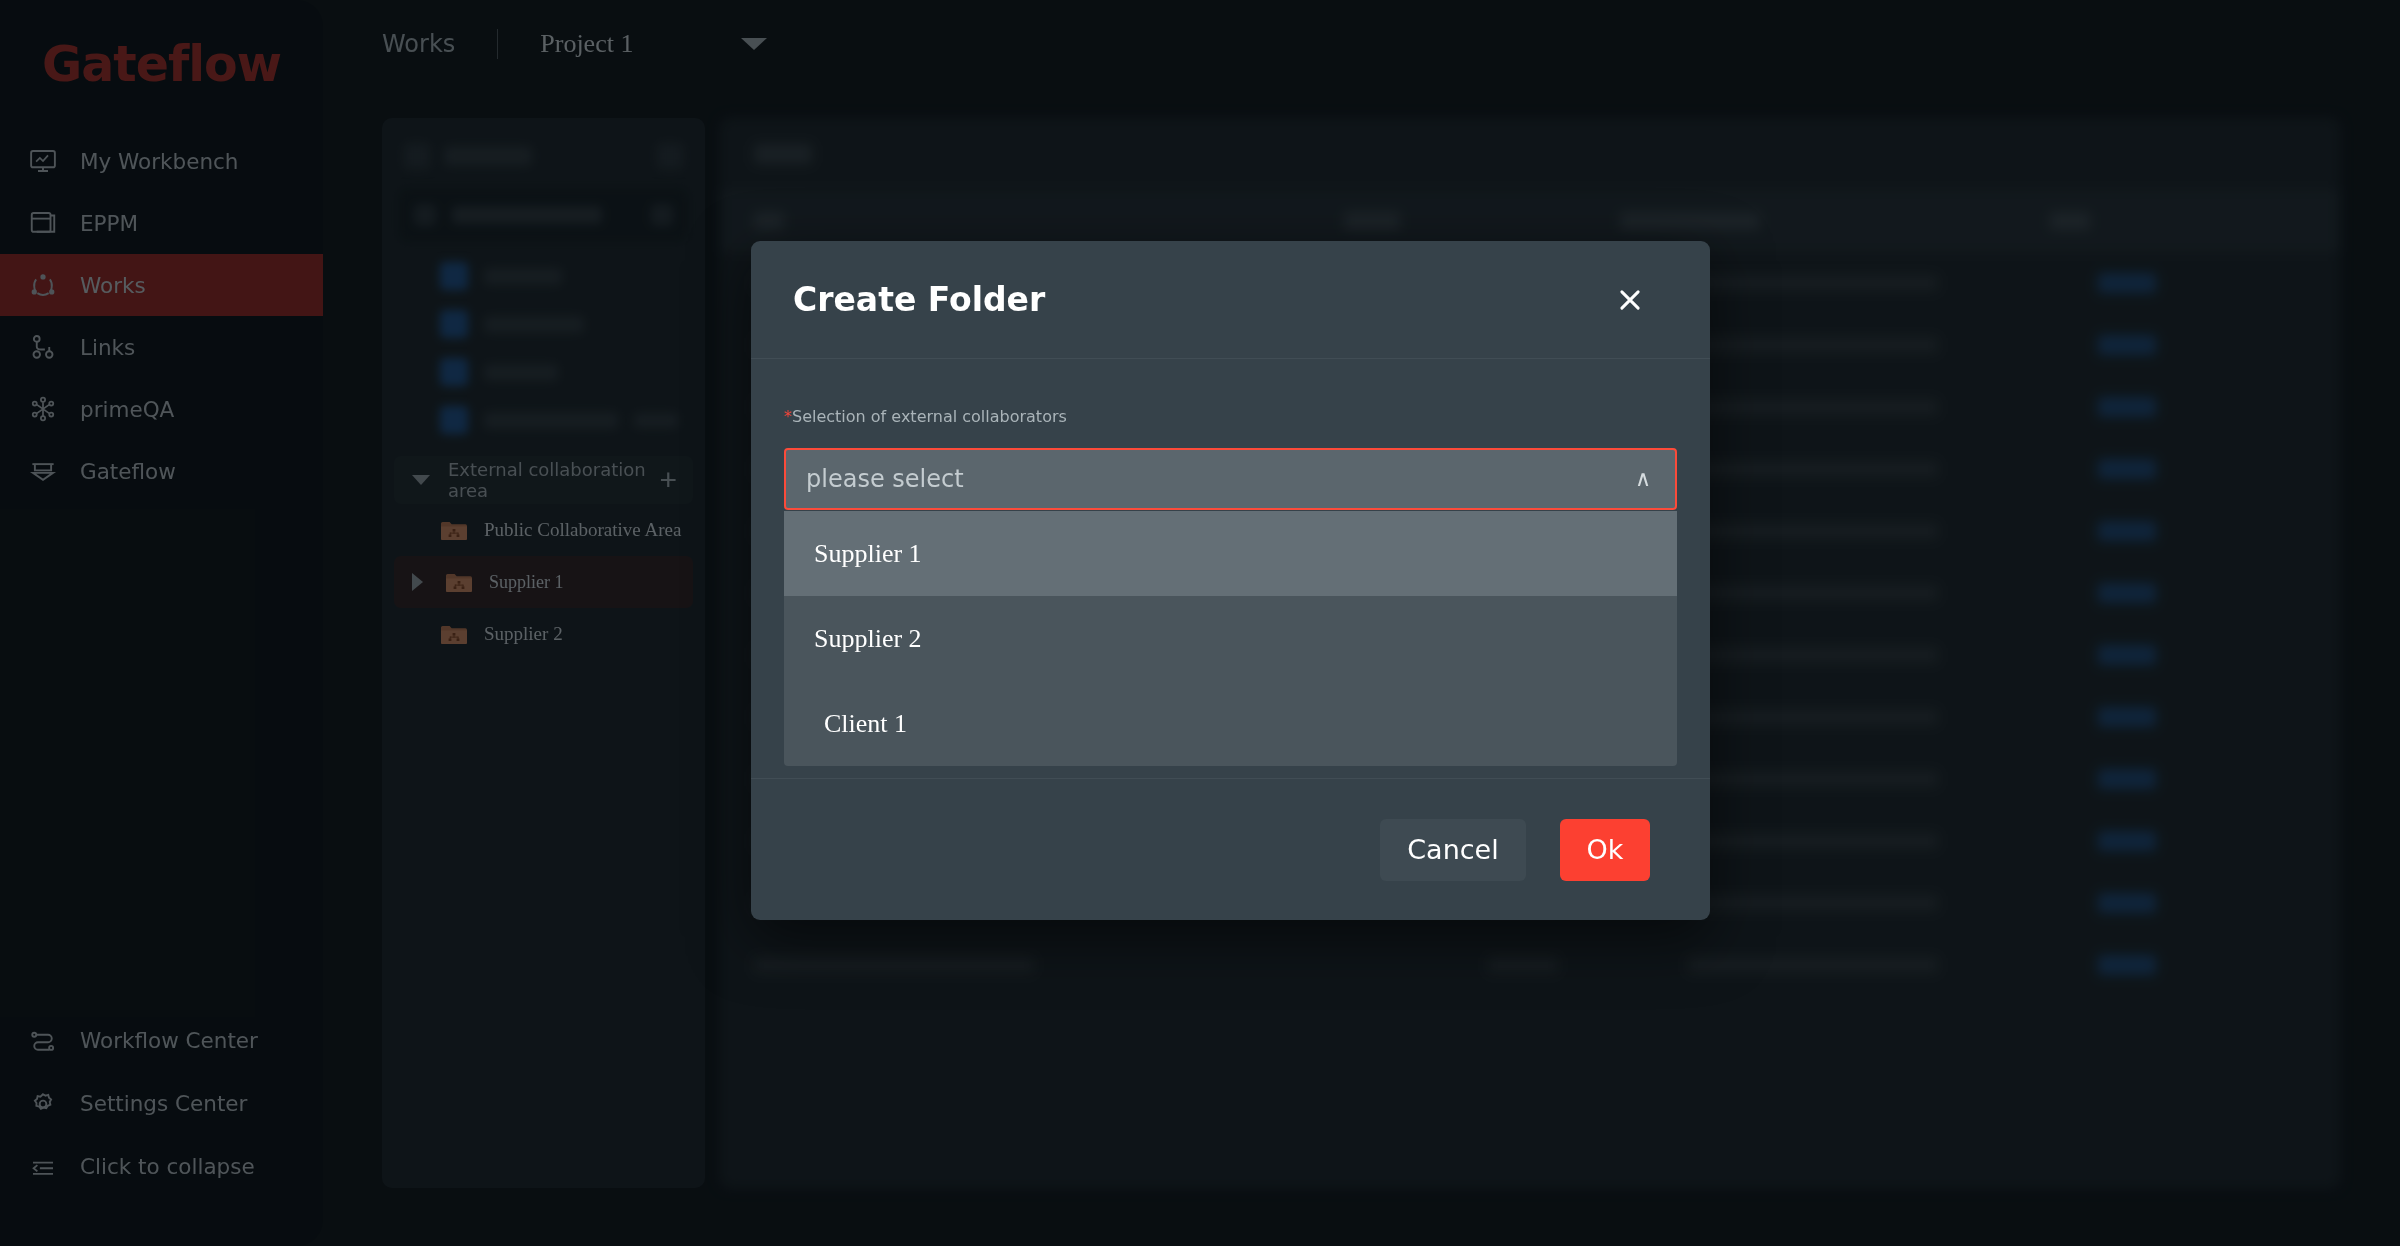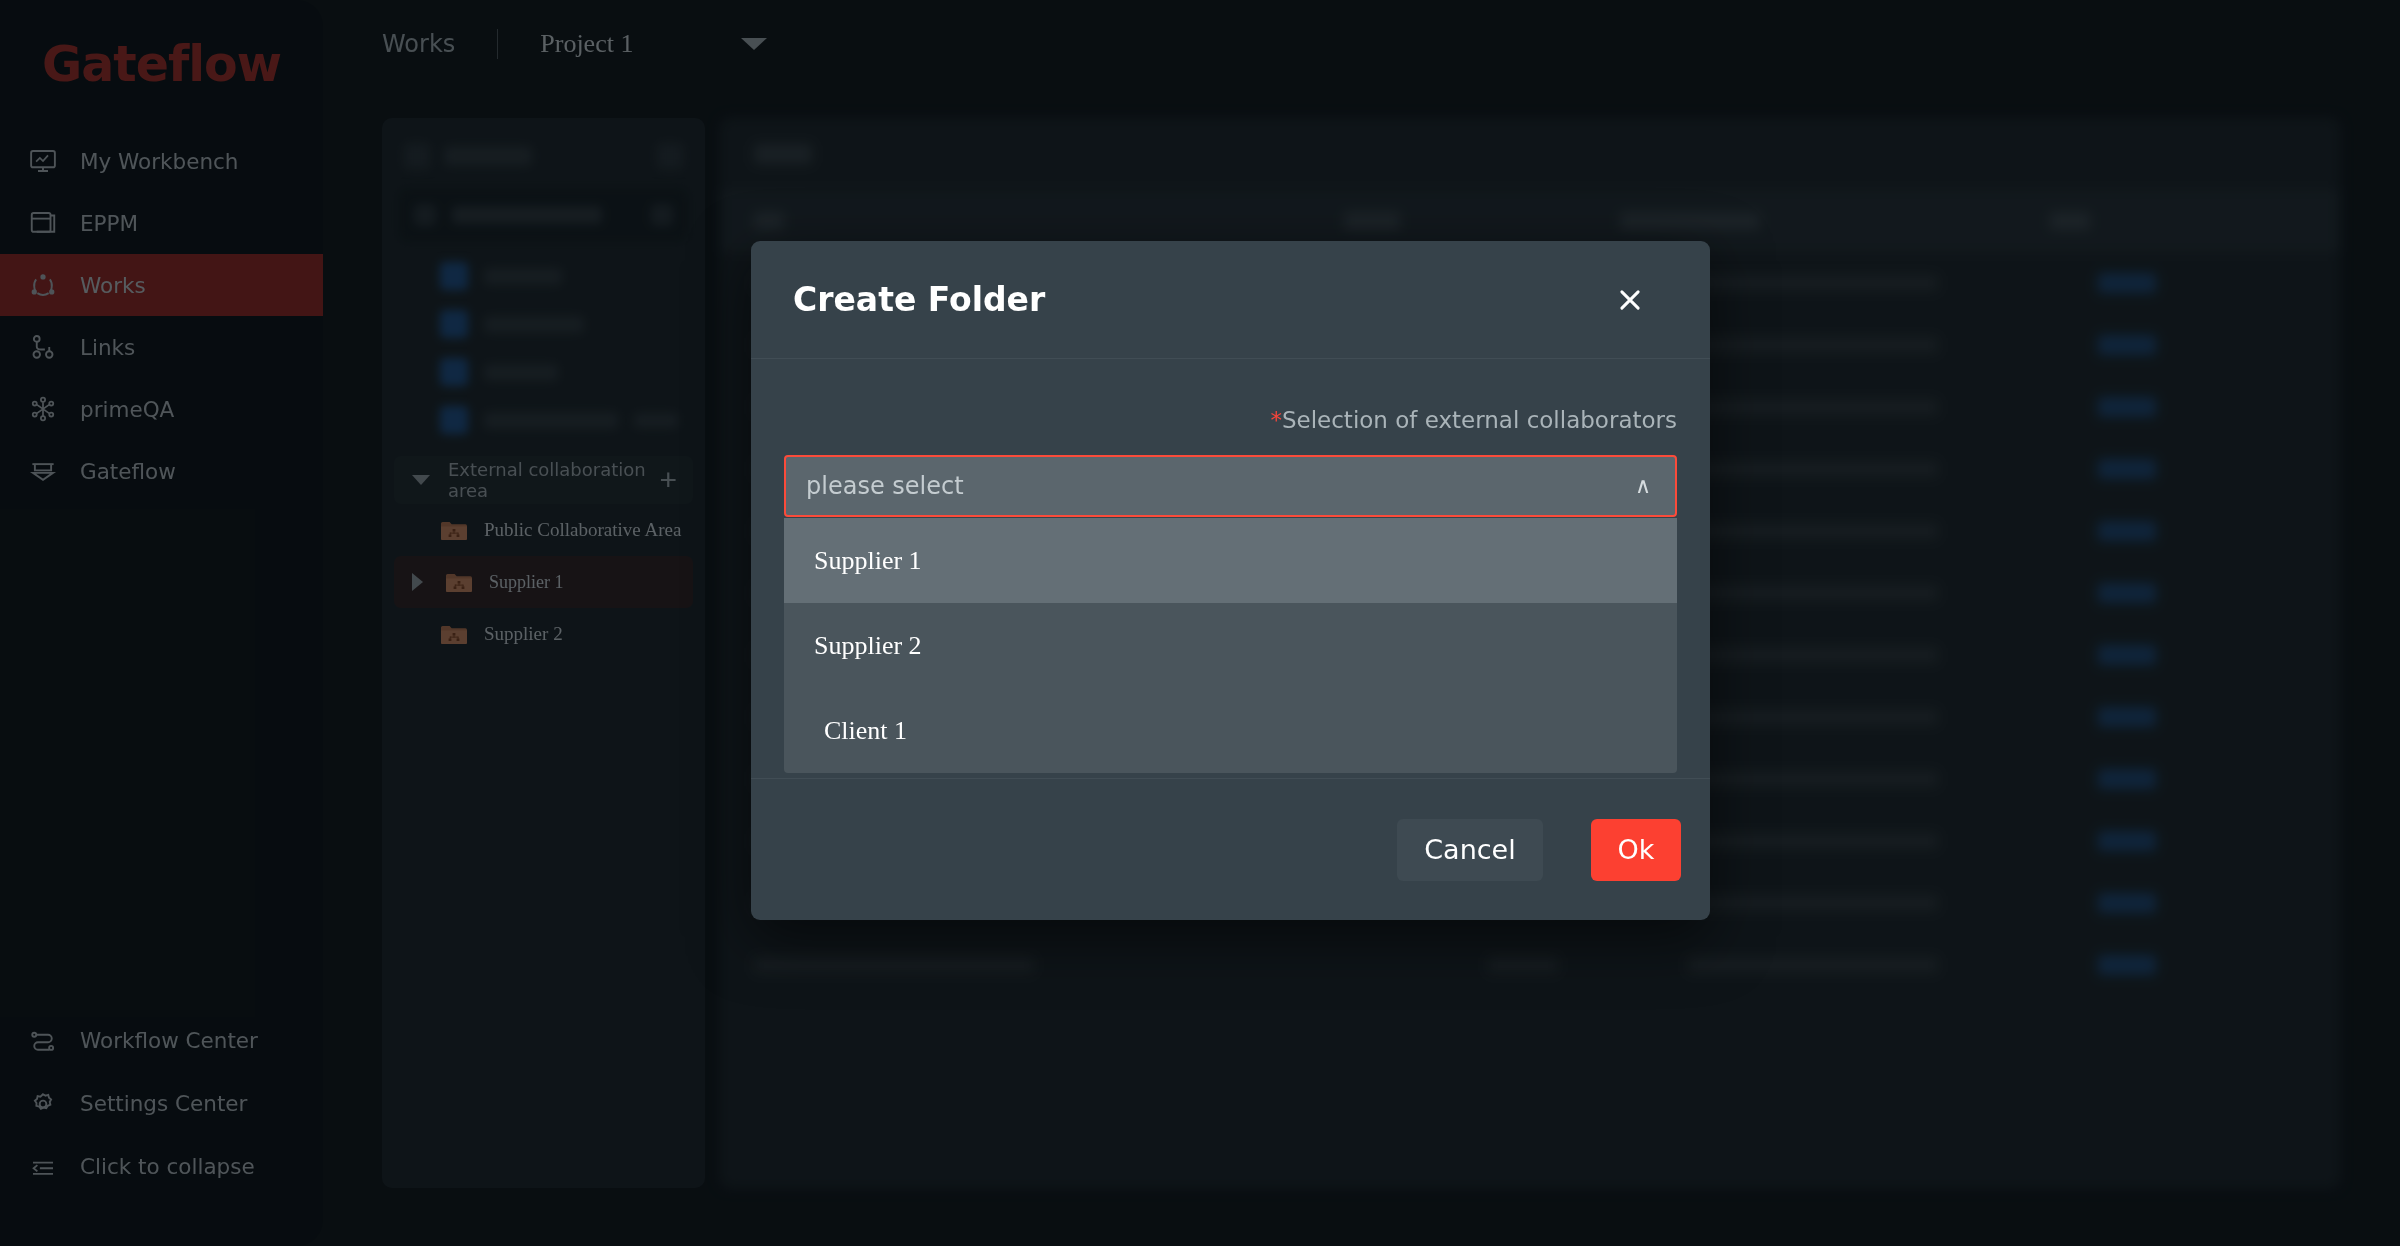--- a/index.html
+++ b/index.html
@@ -203,23 +203,22 @@
     font-size: 33px; font-weight: 700; color: #ffffff;
     font-family: "DejaVu Sans", sans-serif;
   }
   .close-btn {
     width: 44px; height: 44px; cursor: pointer;
     display: flex; align-items: center; justify-content: center;
     color: #ffffff;
   }
   .modal-body { padding: 48px 33px 0 33px; flex: 1; }
   .field-label {
-    font-size: 23px; color: #aab4b9; margin-bottom: 22px;
-    font-family: "DejaVu Sans", sans-serif;
-    text-align: right;
+    font-size: 16px; color: #aab4b9; margin-bottom: 22px;
+    font-family: "DejaVu Sans", sans-serif;
   }
   .req-star { color: #f5453a; }
   .select-box {
     height: 62px; background: #5b666d;
     border: 2px solid #fc4b3a; border-radius: 4px;
     display: flex; align-items: center; justify-content: space-between;
     padding: 0 24px 0 20px;
     cursor: pointer;
   }
   .select-placeholder {
@@ -238,21 +237,21 @@
     padding-left: 30px; cursor: pointer;
     font-size: 26px; color: #ffffff;
     font-family: "Liberation Serif", serif;
   }
   .dd-option.hovered { background: #646f76; }
   .dd-option.indent { padding-left: 40px; }
   .modal-footer {
     height: 142px;
     border-top: 1px solid #414d55;
     display: flex; align-items: center; justify-content: flex-end;
-    gap: 48px; padding-right: 29px;
+    gap: 34px; padding-right: 60px;
   }
   .btn {
     border: none; cursor: pointer; border-radius: 6px;
     font-size: 27px;
     font-family: "DejaVu Sans", sans-serif;
   }
   .btn-cancel {
     width: 146px; height: 62px;
     background: #3e4a52; color: #ffffff;
   }

